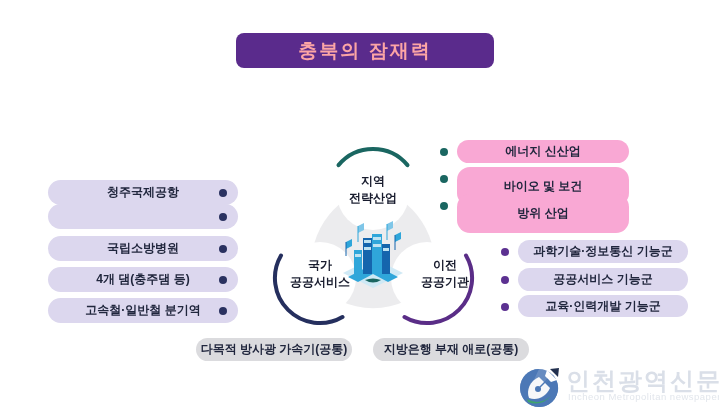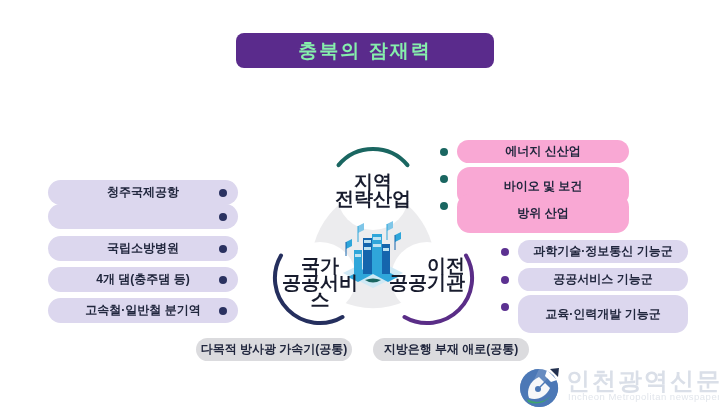--- a/index.html
+++ b/index.html
@@ -4,39 +4,39 @@
 <style>
   html,body{margin:0;padding:0;}
   body{
     width:719px;height:417px;position:relative;background:#ffffff;
     font-family:"Liberation Sans","DejaVu Sans",sans-serif;overflow:hidden;
   }
   .abs{position:absolute;}
   
   .banner{
     left:236px;top:33px;width:258px;height:35px;border-radius:8px;
-    background:#5a2b8c;color:#86efac;display:flex;align-items:center;justify-content:center;
+    background:#5a2b8c;color:#fca5a5;display:flex;align-items:center;justify-content:center;
     font-size:19px;font-weight:bold;letter-spacing:2px;
   }
   
   .pill{
     height:25px;border-radius:13px;display:flex;align-items:center;justify-content:center;
     font-size:12px;font-weight:bold;color:#20263d;white-space:nowrap;
   }
   .pill.lav{background:#dcd7ee;}
   .pill.teal{background:#f9a8d4;}
   .pill.gray{background:#dbdbde;}
   .dot{width:8px;height:8px;border-radius:50%;}
   .dot.navy{background:#2a3160;}
   .dot.tealc{background:#1a6661;}
   .dot.purp{background:#5c3191;}
   .pill .dot-in{position:absolute;right:11px;top:50%;margin-top:-4px;}
   
   .circle-label{
-    width:76px;text-align:center;font-size:19px;font-weight:bold;color:#181c2e;line-height:17px;
+    width:76px;text-align:center;font-size:12px;font-weight:bold;color:#181c2e;line-height:17px;
   }
   
   .wm-kr{
     left:566px;top:365px;font-size:24px;font-weight:bold;color:#dadfe8;letter-spacing:2px;
     text-shadow:0 1px 1px #ffffff;white-space:nowrap;
   }
   .wm-en{
     left:568px;top:391px;font-size:9.5px;color:#e2e6ec;letter-spacing:0.5px;white-space:nowrap;
   }
 </style>
@@ -87,21 +87,21 @@
 </svg>
 
 <div class="abs circle-label" style="left:335px;top:173px;">
   <div>지역</div>
   <div>전략산업</div>
 </div>
 <div class="abs circle-label" style="left:282px;top:257px;text-align:center;">
   <div>국가</div>
   <div>공공서비스</div>
 </div>
-<div class="abs circle-label" style="left:389px;top:257px;text-align:right;">
+<div class="abs circle-label" style="left:407px;top:257px;">
   <div>이전</div>
   <div>공공기관</div>
 </div>
 
 <div class="abs pill lav" style="left:48px;top:180px;width:190px;justify-content:center;">
   <span>청주국제공항</span>
   <span class="dot navy dot-in"></span>
 </div>
 <div class="abs pill lav" style="left:48px;top:204px;width:190px;">
   <span class="dot navy dot-in"></span>
@@ -134,21 +134,21 @@
 
 <span class="abs dot purp" style="left:501px;top:248px;"></span>
 <div class="abs pill lav" style="left:518px;top:240px;width:170px;height:23px;">
   <span>과학기술·정보통신 기능군</span>
 </div>
 <span class="abs dot purp" style="left:501px;top:276px;"></span>
 <div class="abs pill lav" style="left:518px;top:268px;width:170px;height:23px;">
   <span>공공서비스 기능군</span>
 </div>
 <span class="abs dot purp" style="left:501px;top:303px;"></span>
-<div class="abs pill lav" style="left:518px;top:295px;width:170px;height:38px;">
+<div class="abs pill lav" style="left:518px;top:295px;width:170px;height:22px;">
   <span>교육·인력개발 기능군</span>
 </div>
 
 <div class="abs pill gray" style="left:196px;top:338px;width:156px;height:23px;">
   <span>다목적 방사광 가속기(공통)</span>
 </div>
 <div class="abs pill gray" style="left:373px;top:338px;width:156px;height:23px;">
   <span>지방은행 부재 애로(공통)</span>
 </div>
 

